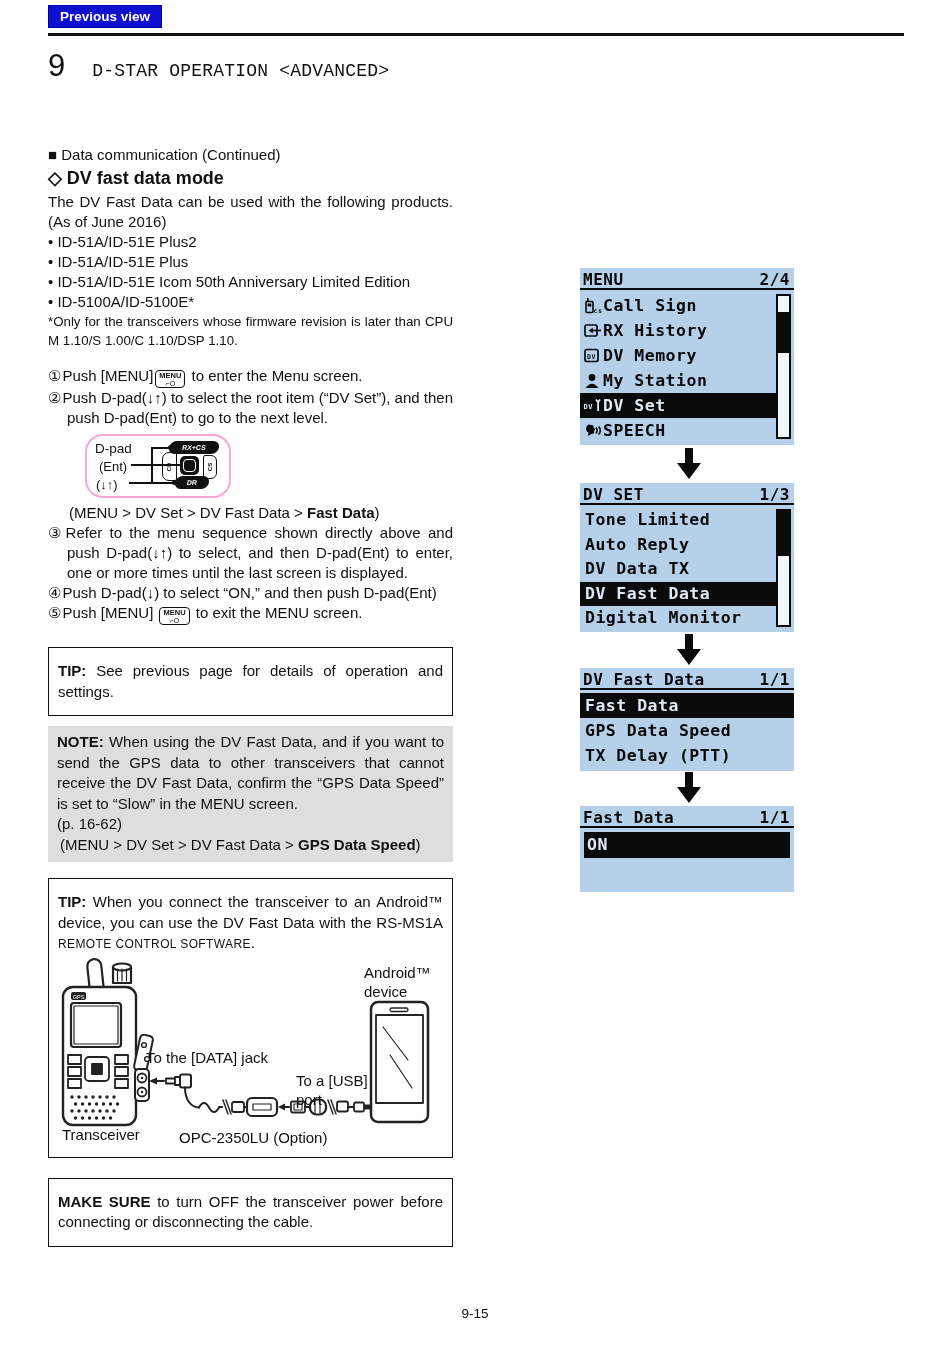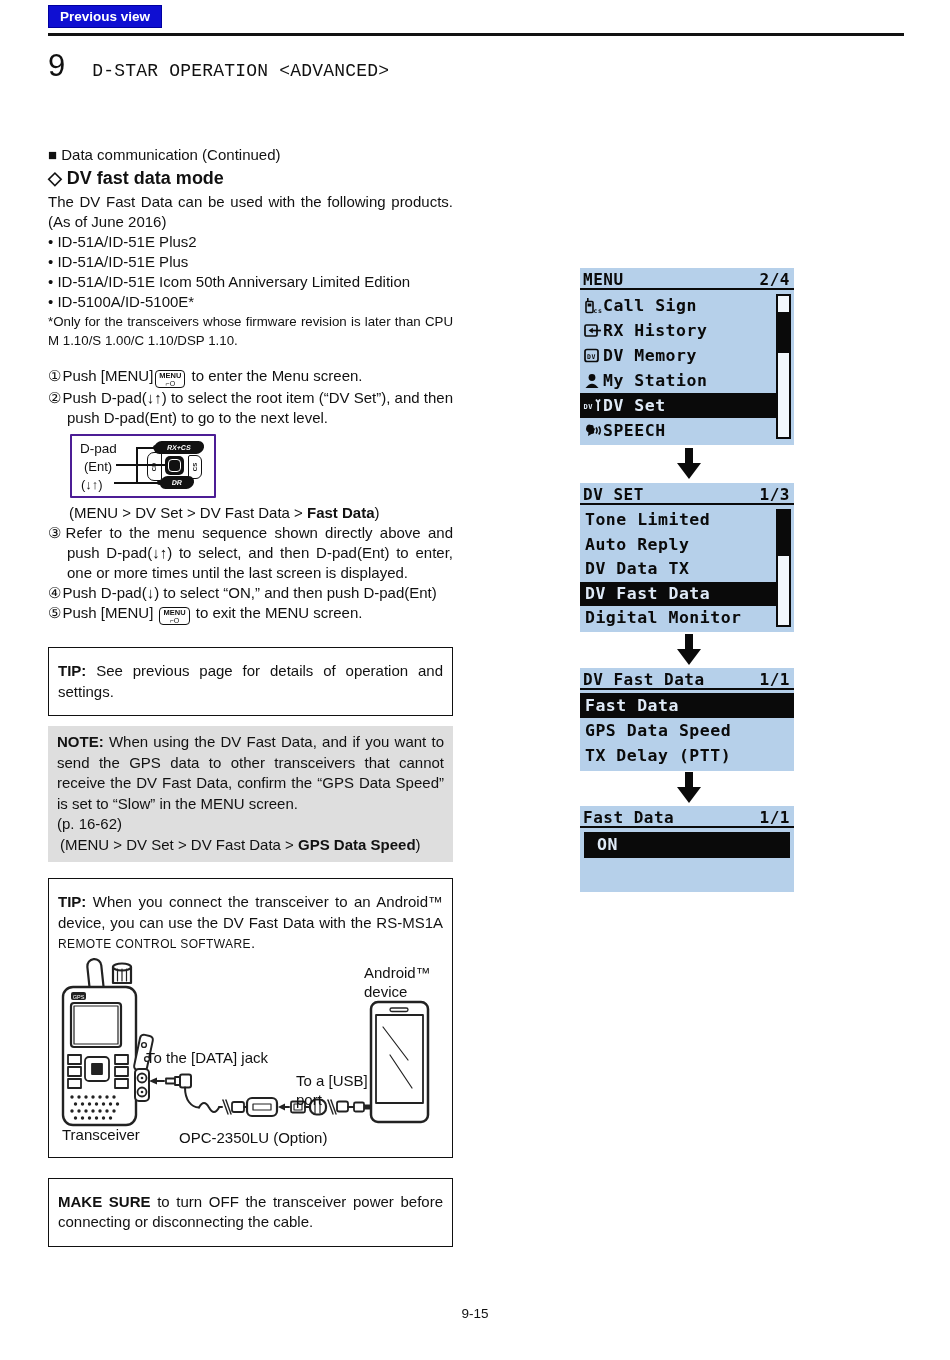--- a/index.html
+++ b/index.html
@@ -28,22 +28,22 @@
   .stepnum{margin-right:1px;}
   .menu-path{margin-left:21px;}
 
   
   .keycap{display:inline-block;vertical-align:-5px;border:1.6px solid #111;border-radius:4px;
     padding:1px 3px 0;line-height:1;text-align:center;margin:0 2px;text-indent:0;}
   .kc-top{display:block;font-size:7.5px;font-weight:bold;}
   .kc-sub{display:block;font-size:7px;margin-top:0.5px;}
 
   
-  .dpad{position:relative;width:142px;height:60px;border:2px solid #4c1d95;border-radius:1px;
-    margin:6px 0 5px 22px;text-indent:0;}
+  .dpad{position:relative;width:142px;height:60px;border:2px solid #f9a8d4;border-radius:18px;
+    margin:6px 0 5px 37px;text-indent:0;}
   .dpad div{position:absolute;}
   .dp-title{left:8px;top:3px;font-size:13.5px;}
   .dp-ent{left:12px;top:21px;font-size:13px;}
   .dp-ud{left:9px;top:39px;font-size:13px;}
   .dp-line{background:#111;height:1.5px;}
   .l-ent{left:44px;top:28px;width:52px;}
   .l-ud{left:42px;top:46px;width:46px;}
   .l-bv{left:64px;top:11px;width:1.5px;height:36px;}
   .l-bh{left:64px;top:11px;width:20px;}
   .dp-dot{width:5px;height:5px;border-radius:50%;background:#111;}
@@ -420,18 +420,18 @@
   <svg class="down-arrow a3" width="26" height="32" viewBox="0 0 26 32">
       <polygon points="9,0 17,0 17,15 25,15 13,31 1,15 9,15" fill="#0a0a0a"></polygon>
     </svg>
 
   <div class="screen s4">
     <div class="lcd-head">
       <span>Fast Data</span>
       <span>1/1</span>
     </div>
     <div class="lcd-body">
-      <div class="lcd-row sel" style="padding-left:13px;">ON</div>
+      <div class="lcd-row sel" style="padding-left:3px;">ON</div>
     </div>
   </div>
 
   <div class="footer">9-15</div>
 </div>
 
 </body></html>

